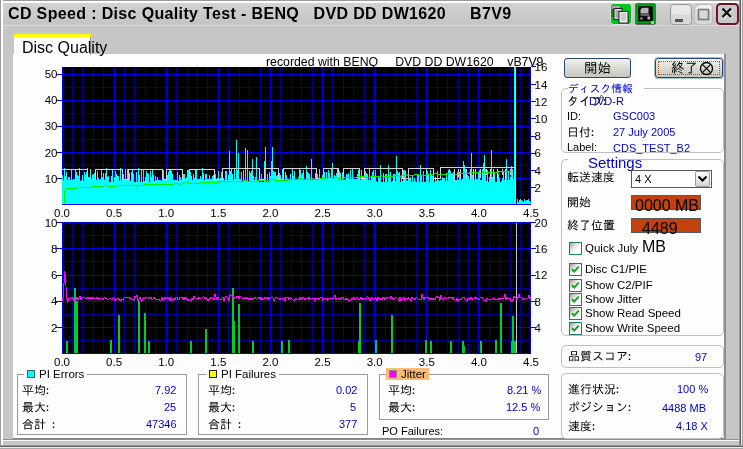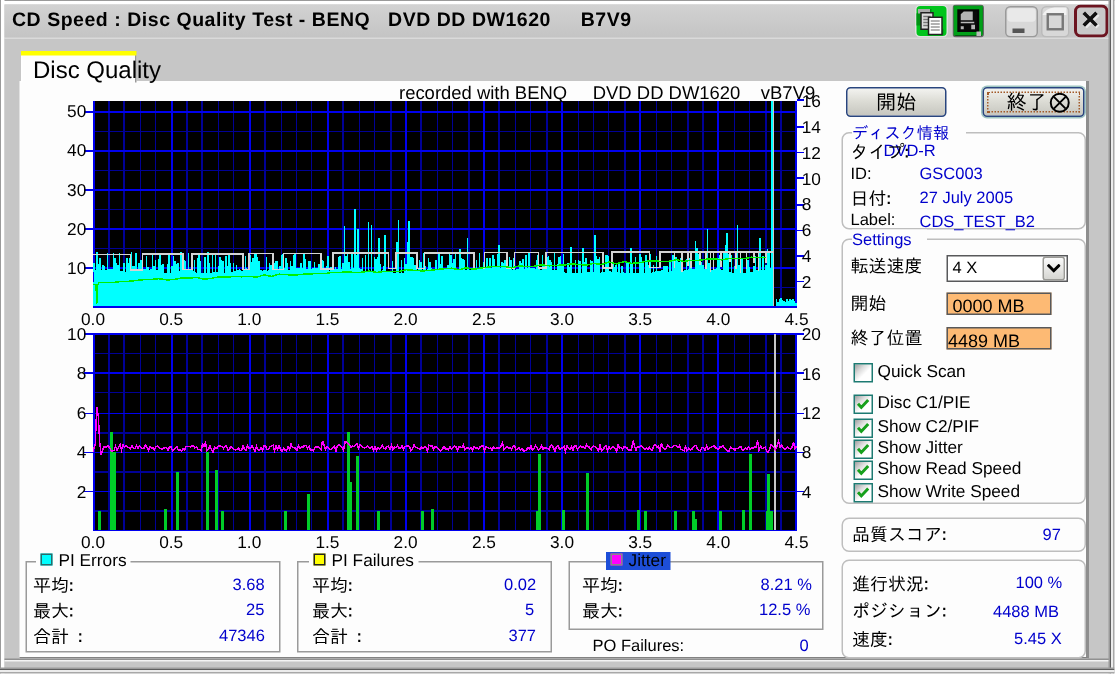--- a/index.html
+++ b/index.html
@@ -2,35 +2,35 @@
 <html><head><meta charset="utf-8"><style>
 * { margin:0; padding:0; box-sizing:border-box; }
 html,body { width:743px; height:449px; overflow:hidden; }
 body { font-family:"Liberation Sans",sans-serif; position:relative; background:#c6c6c6; }
 .abs { position:absolute; }
 #edgeT { left:0;top:0;width:743px;height:3px;background:linear-gradient(#9a9a9a 0 1px,#fff 1px 3px); }
 #edgeL { left:0;top:0;width:3px;height:449px;background:linear-gradient(90deg,#9a9a9a 0 1px,#fff 1px 3px); }
 #edgeR { left:739px;top:0;width:4px;height:449px;background:linear-gradient(90deg,#9a9a9a 0 1px,#5f5f5f 1px 2px,#ececec 2px 3px,#a8a8a8 3px 4px); }
 #edgeB { left:0;top:445px;width:743px;height:4px;background:linear-gradient(#9a9a9a 0 1px,#5f5f5f 1px 2px,#ececec 2px 3px,#a8a8a8 3px 4px); }
 #titlebar { left:3px;top:3px;width:737px;height:23px;background:linear-gradient(#d2d2d2,#c4c4c4);border-bottom:1px solid #dadada; }
-#title { left:8px;top:4.5px;font-size:13px;font-weight:bold;color:#000;letter-spacing:0.35px; white-space:pre; }
+#title { left:8px;top:4.5px;font-size:16px;font-weight:bold;color:#000;letter-spacing:0.35px; white-space:pre; }
 #client { left:3px;top:26px;width:737px;height:420px; background:#c6c6c6; }
 #page { left:13px;top:54px;width:713px;height:385px;background:#fdfdfd;border-right:2px solid #8e8e8e;border-bottom:1px solid #828282; }
 #tab { left:14px;top:34px;width:77px;height:21px;background:#fdfdfd;border-left:1px solid #fff;border-right:1px solid #9a9a9a; }
 #tabyellow { left:14px;top:34px;width:77px;height:3px;background:#ffff00; }
 #tabtxt { left:22px;top:39px;font-size:16px;color:#000; }
 .btn { border:1px solid #29457e;border-radius:3px;background:linear-gradient(#f3f3f0,#ddddd6 45%,#c6c6bf); }
 #btnStop::before { content:"";position:absolute;left:2px;top:2px;right:2px;bottom:2px;border:1px dotted #a25a29; }
 .grp { border:1px solid #bebebe;border-radius:5px; }
 .egrp { border:1px solid #9a9a9a; }
 .blue { color:#0000cc; }
 .t11 { font-size:11px; }
 .cb { width:13px;height:13px;border:1px solid #1d7a72;background:linear-gradient(135deg,#9f9f9f 0%,#dcdcdc 32%,#ffffff 58%); }
 .lbl { font-size:11.5px; color:#000; }
-.edit { background:#fdba74;border:1px solid #58595b;font-size:12px; }
+.edit { background:#c2410c;border:1px solid #58595b;font-size:16px; }
 </style></head><body>
 <div id="edgeT" class="abs"></div>
 <div id="edgeL" class="abs"></div>
 <div id="titlebar" class="abs"></div>
 <div id="title" class="abs">CD Speed : Disc Quality Test - BENQ&nbsp;&nbsp;&nbsp;DVD DD DW1620&nbsp;&nbsp;&nbsp;&nbsp;&nbsp;B7V9</div>
 <svg class="abs" width="22" height="22" viewBox="0 0 22 22" style="left:610px;top:3px">
     <rect x="0.5" y="0.5" width="21" height="21" rx="3" fill="#00c41c" stroke="#e0e0e0"></rect>
     <path d="M19 16v4h-4z M1 14v-8l4-3h6v11z" fill="#009114"></path>
     <rect x="2" y="3" width="8" height="3" fill="#aaa"></rect>
     <rect x="4" y="5.5" width="8" height="11" fill="#ddd" stroke="#222"></rect>
@@ -137,40 +137,40 @@
 <div class="abs btn" id="btnStart" style="left:564px;top:58px;width:67px;height:20px"></div>
 <div class="abs btn" id="btnStop" style="left:655px;top:58px;width:68px;height:20px;box-shadow:0 0 0 1px #9fc6c2"></div>
 <svg class="abs" width="15" height="15" viewBox="0 0 15 15" style="left:699px;top:61px">
     <circle cx="7.5" cy="7.5" r="6" stroke="#000" fill="none" stroke-width="1.3"></circle>
     <path d="M3.6 3.6L11.4 11.4M11.4 3.6L3.6 11.4" stroke="#000" stroke-width="1.3"></path>
   </svg>
 <div class="abs grp" style="left:561px;top:88px;width:163px;height:65px"></div>
 <div class="abs" style="left:568px;top:80px;width:76px;height:10px;background:#fdfdfd"></div>
 <div class="abs grp" style="left:561px;top:159px;width:163px;height:177px"></div>
 <div class="abs" style="left:568px;top:153px;width:50px;height:11px;background:#fdfdfd"></div>
-<div class="abs blue" style="left:568px;top:153.5px;font-size:11px">Settings</div>
+<div class="abs blue" style="left:588px;top:153.5px;font-size:15px">Settings</div>
 <div class="abs grp" style="left:561px;top:345px;width:163px;height:23px"></div>
 <div class="abs grp" style="left:561px;top:373px;width:163px;height:66px"></div>
 <div class="abs t11" style="left:567px;top:110px">ID:</div>
 <div class="abs t11" style="left:567px;top:140.5px">Label:</div>
 <div class="abs t11 blue" style="left:589px;top:95px">DVD-R</div>
 <div class="abs t11 blue" style="left:613px;top:110px">GSC003</div>
 <div class="abs t11 blue" style="left:613px;top:125.5px">27 July 2005</div>
 <div class="abs t11 blue" style="left:613px;top:142px">CDS_TEST_B2</div>
 
 <div class="abs" style="left:631px;top:170px;width:81px;height:18px;background:#fff;border:1px solid #58595b"></div>
 <div class="abs t11" style="left:635px;top:173px">4 X</div>
 <div class="abs" style="left:695px;top:171px;width:15px;height:16px;background:linear-gradient(#fbfbfb,#d6d6d2);border:1px solid #9a9a96;border-radius:2px"></div>
 <svg class="abs" width="9" height="6" viewBox="0 0 9 6" style="left:698px;top:176px">
     <path d="M0.5 0.5L4.5 4.5L8.5 0.5" stroke="#000" stroke-width="2" fill="none"></path>
   </svg>
 <div class="abs edit" style="left:631px;top:194.5px;width:70px;height:15px;padding:1px 0 0 3px">0000 MB</div>
-<div class="abs edit" style="left:631px;top:217.5px;width:70px;height:15px;padding:1px 0 0 0">4489 MB</div>
+<div class="abs edit" style="left:631px;top:217.5px;width:70px;height:15px;padding:1px 0 0 10px">4489 MB</div>
 <div class="abs cb" style="left:569px;top:241.5px"></div>
-<div class="abs lbl" style="left:585px;top:242.0px">Quick Scan</div>
+<div class="abs lbl" style="left:585px;top:242.0px">Quick July</div>
 <div class="abs cb" style="left:569px;top:262.8px"></div>
 <svg class="abs" width="11" height="11" viewBox="0 0 11 11" style="left:570px;top:263.8px">
     <path d="M2 5.2L4.2 7.6L8.8 2.6" stroke="#17a01c" stroke-width="2" fill="none"></path>
   </svg>
 <div class="abs lbl" style="left:585px;top:263.3px">Disc C1/PIE</div>
 <div class="abs cb" style="left:569px;top:278.7px"></div>
 <svg class="abs" width="11" height="11" viewBox="0 0 11 11" style="left:570px;top:279.7px">
     <path d="M2 5.2L4.2 7.6L8.8 2.6" stroke="#17a01c" stroke-width="2" fill="none"></path>
   </svg>
 <div class="abs lbl" style="left:585px;top:279.2px">Show C2/PIF</div>
@@ -185,37 +185,37 @@
   </svg>
 <div class="abs lbl" style="left:585px;top:307.3px">Show Read Speed</div>
 <div class="abs cb" style="left:569px;top:321.7px"></div>
 <svg class="abs" width="11" height="11" viewBox="0 0 11 11" style="left:570px;top:322.7px">
     <path d="M2 5.2L4.2 7.6L8.8 2.6" stroke="#17a01c" stroke-width="2" fill="none"></path>
   </svg>
 <div class="abs lbl" style="left:585px;top:322.2px">Show Write Speed</div>
 <div class="abs t11 blue" style="left:695px;top:351px">97</div>
 <div class="abs t11 blue" style="left:677px;top:383px">100 %</div>
 <div class="abs t11 blue" style="left:662px;top:401.5px">4488 MB</div>
-<div class="abs t11 blue" style="left:676px;top:420px">5.45 X</div>
+<div class="abs t11 blue" style="left:676px;top:420px">4.18 X</div>
 
 <div class="abs egrp" style="left:17px;top:374px;width:170px;height:61px"></div>
 <div class="abs egrp" style="left:198px;top:374px;width:170px;height:61px"></div>
 <div class="abs egrp" style="left:379px;top:374px;width:170px;height:46px"></div>
 <div class="abs" style="left:24px;top:368px;padding:0 3px;background:#fdfdfd;font-size:11.5px"><span style="display:inline-block;width:8px;height:8px;background:#00ffff;border:1px solid #2a6a6a;margin-right:4px"></span>PI Errors</div>
 <div class="abs" style="left:206px;top:368px;padding:0 3px;background:#fdfdfd;font-size:11.5px"><span style="display:inline-block;width:8px;height:8px;background:#ffff00;border:1px solid #222;margin-right:4px"></span>PI Failures</div>
-<div class="abs" style="left:404px;top:368px;padding:0 3px;background:#1d4ed8;font-size:11.5px"><span style="display:inline-block;width:8px;height:8px;background:#ff00ff;border:1px solid #888;margin-right:4px"></span>Jitter</div>
-<div class="abs t11 blue" style="left:155px;top:384px">3.68</div>
+<div class="abs" style="left:386px;top:368px;padding:0 3px;background:#fdba74;font-size:11.5px"><span style="display:inline-block;width:8px;height:8px;background:#ff00ff;border:1px solid #888;margin-right:4px"></span>Jitter</div>
+<div class="abs t11 blue" style="left:155px;top:384px">7.92</div>
 <div class="abs t11 blue" style="left:164px;top:401px">25</div>
 <div class="abs t11 blue" style="left:146px;top:418px">47346</div>
 <div class="abs t11 blue" style="left:336px;top:384px">0.02</div>
 <div class="abs t11 blue" style="left:350px;top:401px">5</div>
 <div class="abs t11 blue" style="left:339px;top:418px">377</div>
 <div class="abs t11 blue" style="left:507px;top:384px">8.21 %</div>
 <div class="abs t11 blue" style="left:506px;top:401px">12.5 %</div>
-<div class="abs t11" style="left:395px;top:424.5px">PO Failures:</div>
+<div class="abs t11" style="left:382px;top:424.5px">PO Failures:</div>
 <div class="abs t11 blue" style="left:533px;top:424.5px">0</div>
 <svg width="28" height="16" viewBox="0 0 28 16" style="position:absolute;left:583.5px;top:61px">
     <path d="M6.1 1.3V5.3H2.2V12.8H1.3V1.3ZM2.2 2.1V3H5.3V2.1ZM2.2 3.7V4.6H5.3V3.7ZM12.2 1.3V11.7Q12.2 12.4 11.9 12.6Q11.7 12.7 11 12.7Q10.1 12.7 9.5 12.7L9.3 11.7Q10.1 11.8 10.8 11.8Q11.2 11.8 11.2 11.4V5.3H7.3V1.3ZM8.1 2.1V3H11.2V2.1ZM8.1 3.7V4.6H11.2V3.7ZM8.5 7.1V8.6H10.5V9.4H8.5V12.2H7.6V9.4H5.9Q5.8 11.6 3.9 12.5L3.3 11.9Q4.9 11.1 5 9.4H3V8.6H5V7.1H3.4V6.4H10.1V7.1ZM7.6 8.6V7.1H5.9V8.6Z M18.9 3.4Q18.6 7.3 17.8 9.4L17.9 9.5Q18.4 9.9 19.1 10.5L18.5 11.4Q17.8 10.6 17.4 10.2Q16.6 11.7 15.1 12.9L14.5 12.2Q15.8 11.2 16.7 9.6Q16.2 9.2 15.5 8.6Q15.5 8.7 15.4 9.1Q15.3 9.4 15.2 9.6L14.5 9.3Q15.1 7.2 15.6 4.4L15.6 4.3H14.4V3.4H15.8L15.9 3Q16 2.3 16.2 0.7L17.1 0.9Q16.9 2.3 16.7 3.4ZM17.9 4.3H16.5Q16.3 5.8 15.8 7.4L15.7 7.9Q16.4 8.3 17.1 8.8Q17.6 7.4 17.9 4.4ZM19.9 5.3Q21 3.3 21.7 0.9L22.7 1.1Q21.9 3.3 21 5.1L20.9 5.3L21.2 5.3Q21.9 5.3 23.6 5.1L24.6 5.1Q24.1 4.3 23.2 3.1L23.9 2.6Q25.4 4.3 26.4 6.1L25.6 6.7Q25.3 6.1 25.1 5.8Q22.7 6.1 19.1 6.3L18.8 5.4Q19 5.4 19.4 5.3Q19.8 5.3 19.9 5.3ZM25.4 7.3V12.8H24.5V12H20.6V12.8H19.7V7.3ZM20.6 8.2V11.1H24.5V8.2Z" fill="#000"></path>
   </svg>
 <svg width="28" height="16" viewBox="0 0 28 16" style="position:absolute;left:670.5px;top:61px">
     <path d="M2.7 5.4Q1.7 4.1 0.8 3.2L1.4 2.5Q1.7 2.9 1.9 3.1Q2.7 1.9 3.2 0.6L4.1 1.1Q3.3 2.7 2.4 3.7Q2.8 4.2 3.1 4.7Q4 3.5 4.6 2.3L5.4 2.8Q4.2 4.8 2.8 6.4L3.5 6.4Q4.2 6.4 4.6 6.3Q4.4 5.7 4.1 5.2L4.8 4.9Q5.5 6.1 6 7.4L5.2 7.8Q5.1 7.5 4.9 7Q4.7 7 3.8 7.2V12.8H2.9V7.3Q2.1 7.4 0.9 7.4L0.6 6.5Q1.3 6.5 1.8 6.5Q2.4 5.8 2.7 5.4ZM9.9 5.8Q11.1 7 13 7.7L12.3 8.6Q10.6 7.7 9.4 6.5Q8.1 7.9 6.1 9L5.5 8.2Q7.6 7.3 8.8 5.9Q8 4.9 7.5 4Q6.9 4.9 6 5.8L5.5 5.1Q7.1 3.6 8 0.7L8.9 1Q8.6 1.9 8.5 2.1H11.2L11.7 2.5Q11 4.4 9.9 5.8ZM9.3 5.2Q10.2 4.1 10.6 2.9H8.1Q8 3.1 7.9 3.2Q8.5 4.3 9.3 5.2ZM0.8 11.5Q1.2 10.1 1.4 8.2L2.2 8.3Q2.1 10.4 1.6 11.9ZM4.8 11.2Q4.5 9.5 4 8.2L4.8 7.9Q5.3 9.2 5.7 10.9ZM10.6 10.1Q9.4 9.3 8 8.6L8.6 7.9Q9.8 8.5 11.1 9.4ZM11.3 12.8Q9.2 11.6 6.7 10.6L7.2 9.9Q9.6 10.8 11.8 12Z M20.8 5.6V11.4Q20.8 12.1 20.6 12.3Q20.4 12.6 19.6 12.6Q18.7 12.6 17.6 12.4L17.4 11.3Q18.7 11.5 19.3 11.5Q19.8 11.5 19.8 11V5.2Q21.8 4 23.1 2.7H15.7V1.8H24.3L24.9 2.4Q22.9 4.2 20.8 5.6Z" fill="#000"></path>
   </svg>
 <svg width="65" height="13" viewBox="0 0 65 13" style="position:absolute;left:568px;top:82.5px">
     <path d="M0.9 4.3H9.7V5.1H6Q6 6.9 5.3 8Q4.5 9.2 2.8 9.9L2.2 9.2Q3.9 8.6 4.6 7.5Q5.1 6.7 5.1 5.1H0.9ZM2.4 1.8H8V2.5H2.4ZM8.9 2.7Q8.5 1.9 8 1.3L8.6 1Q9 1.4 9.5 2.4ZM9.9 2.1Q9.6 1.4 9.1 0.7L9.6 0.4Q10.1 1 10.6 1.8Z M15.9 9.9V5.8Q14.8 6.7 13.4 7.3L12.8 6.7Q15.8 5.4 17.8 2.9L18.4 3.4Q17.8 4.2 16.8 5.1V9.9Z M29 1.9 29.6 2.5Q28.9 4.3 27.8 5.9Q29.5 7.1 31.2 8.7L30.4 9.5Q28.8 7.7 27.3 6.5Q27.2 6.6 27.2 6.6Q27.1 6.6 27.1 6.6Q27.1 6.7 27.1 6.7Q25.5 8.6 23.4 9.6L22.7 8.8Q26.9 7 28.5 2.8L23.7 2.8L23.7 2Z M40.6 2.4 41.1 2.9Q40.2 7.8 35.8 9.9L35.2 9.2Q37.2 8.4 38.5 6.8Q39.8 5.2 40.2 3.2H37.1Q36.1 5 34.6 6.2L34 5.6Q36.2 3.8 37.1 1L38 1.3Q37.9 1.6 37.5 2.4Z M49.6 1.6V0.5H50.3V1.6H53.1V2.2H50.3V2.8H52.8V3.4H50.3V4.1H53.4V4.7H46.6V4.1H49.6V3.4H47.3V2.8H49.6V2.2H47V1.6ZM52.5 5.3V9.4Q52.5 10.2 51.6 10.2Q51.2 10.2 50.2 10.1L50.1 9.4Q50.8 9.5 51.4 9.5Q51.7 9.5 51.7 9.2V8.4H48.4V10.3H47.7V5.3ZM48.4 5.9V6.6H51.7V5.9ZM48.4 7.1V7.9H51.7V7.1ZM43.6 5.6Q43.9 4.5 44 2.7L44.7 2.9Q44.6 4.7 44.3 6ZM46.5 4.1Q46.2 3.2 45.9 2.6L46.5 2.3Q46.9 2.9 47.1 3.7ZM45.1 0.5H45.8V10.3H45.1Z M58.6 4.3Q58.4 5.1 58.1 5.8H59.4V6.4H57.4V7.6H59.2V8.2H57.4V10.3H56.6V8.2H54.9V7.6H56.6V6.4H54.7V5.8H55.9Q55.7 4.8 55.5 4.3H54.5V3.6H56.6V2.5H55V1.9H56.6V0.5H57.4V1.9H59.1V2.5H57.4V3.6H59.3V4.3ZM57.9 4.3H56.2Q56.5 5.1 56.6 5.8H57.4Q57.7 5.1 57.9 4.3ZM63.6 1.1V3.4Q63.6 3.9 63.4 4.1Q63.2 4.2 62.7 4.2Q62.2 4.2 61.5 4.2L61.4 3.4Q62 3.5 62.5 3.5Q62.9 3.5 62.9 3.1V1.7H60.4V4.9H63.4L63.8 5.2Q63.5 6.8 62.8 8.1Q63.3 8.9 64.3 9.5L63.9 10.2Q63 9.5 62.4 8.8Q61.7 9.7 60.9 10.3L60.5 9.7Q61.3 9.1 61.9 8.2Q61 6.9 60.7 5.5H60.4V10.3H59.7V1.1ZM61.3 5.5Q61.6 6.5 62.3 7.6Q62.8 6.6 63 5.5Z" fill="#0000cc"></path>
   </svg>

